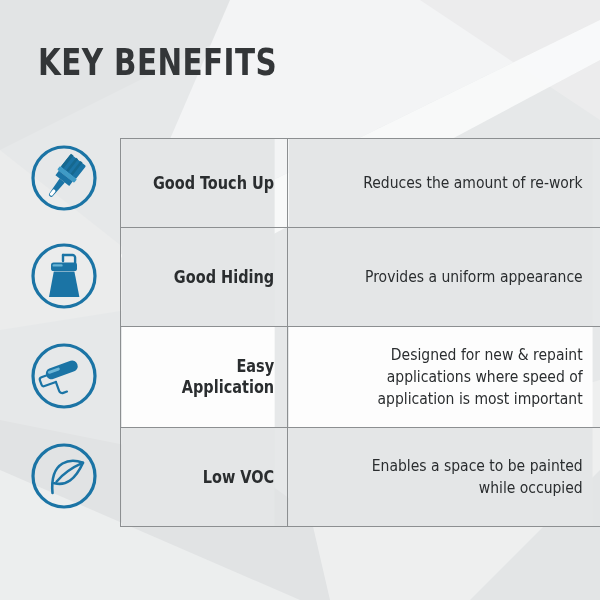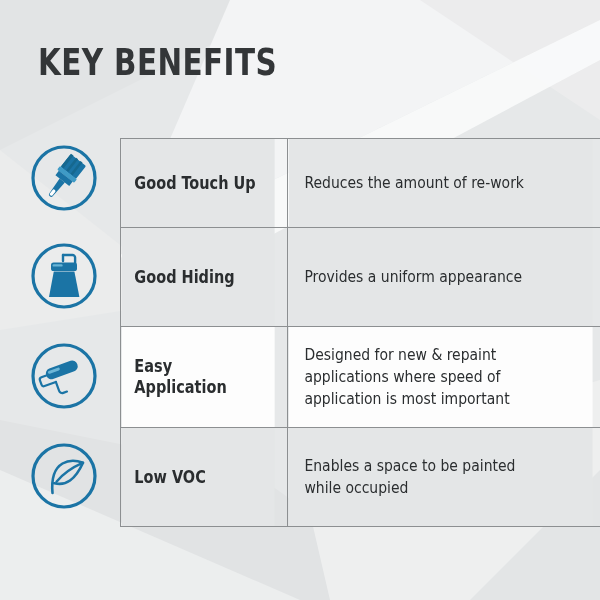--- a/index.html
+++ b/index.html
@@ -12,20 +12,21 @@
     overflow: hidden;
     font-family: "Liberation Sans", sans-serif;
     background: #e8eaeb;
   }
   #page {
     position: relative;
     width: 600px;
     height: 600px;
     overflow: hidden;
     background: #e6e8e9;
+    text-align: right;
   }
   
   #bg-art {
     position: absolute;
     left: 0; top: 0;
     width: 600px; height: 600px;
     z-index: 0;
   }
   
   #title {

